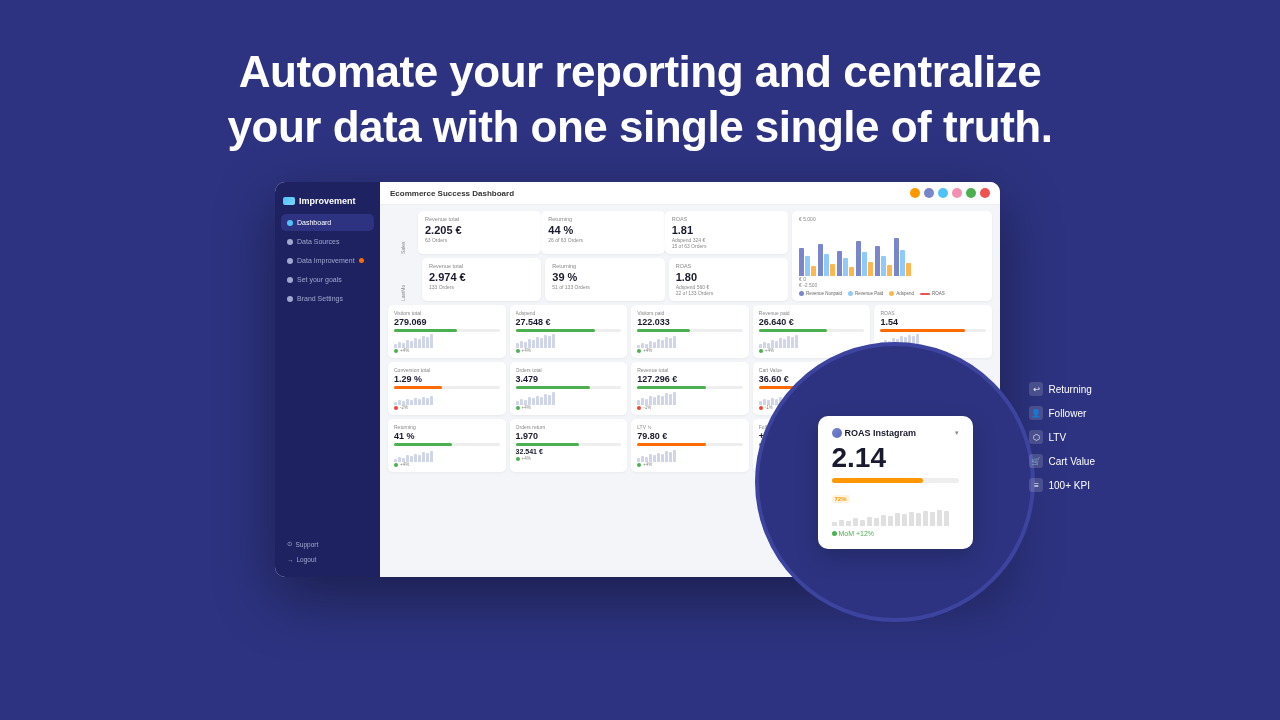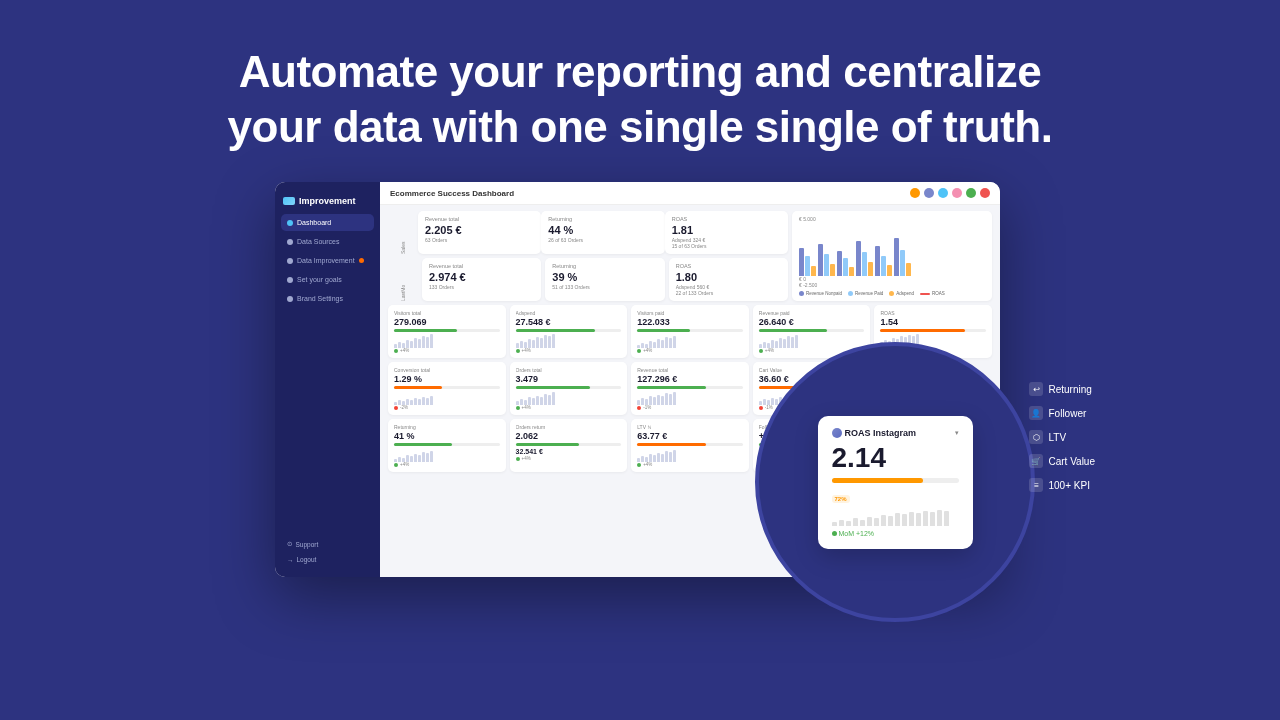--- a/index.html
+++ b/index.html
@@ -808,33 +808,33 @@
                 <div class="spark-bar" style="height:9px"></div>
                 <div class="spark-bar" style="height:11px"></div>
             </div>
             <div class="metric-trend">
               <div class="trend-dot" style="background:#4caf50;"></div>
               <span style="font-size:4.5px;color:#888;">+4%</span>
             </div>
           </div>
           <div class="metric-card">
             <div class="metric-label">Orders return</div>
-            <div class="metric-value">2.062</div>
+            <div class="metric-value">1.970</div>
             <div class="metric-bar-bg">
                 <div class="metric-bar-fill green-fill" style="width:60%;"></div>
               </div>
             <div style="font-size:7px;font-weight:700;color:#1a1a2e;margin:1px 0;">32.541 €</div>
             <div class="metric-trend">
               <div class="trend-dot" style="background:#4caf50;"></div>
               <span style="font-size:4.5px;color:#888;">+4%</span>
             </div>
           </div>
           <div class="metric-card">
             <div class="metric-label">LTV ℕ</div>
-            <div class="metric-value">63.77 €</div>
+            <div class="metric-value">79.80 €</div>
             <div class="metric-bar-bg">
                 <div class="metric-bar-fill orange-fill" style="width:65%;"></div>
               </div>
             <div class="sparkline">
               <div class="spark-bar" style="height:4px"></div>
                 <div class="spark-bar" style="height:6px"></div>
                 <div class="spark-bar" style="height:5px"></div>
                 <div class="spark-bar" style="height:8px"></div>
                 <div class="spark-bar" style="height:7px"></div>
                 <div class="spark-bar" style="height:9px"></div>

